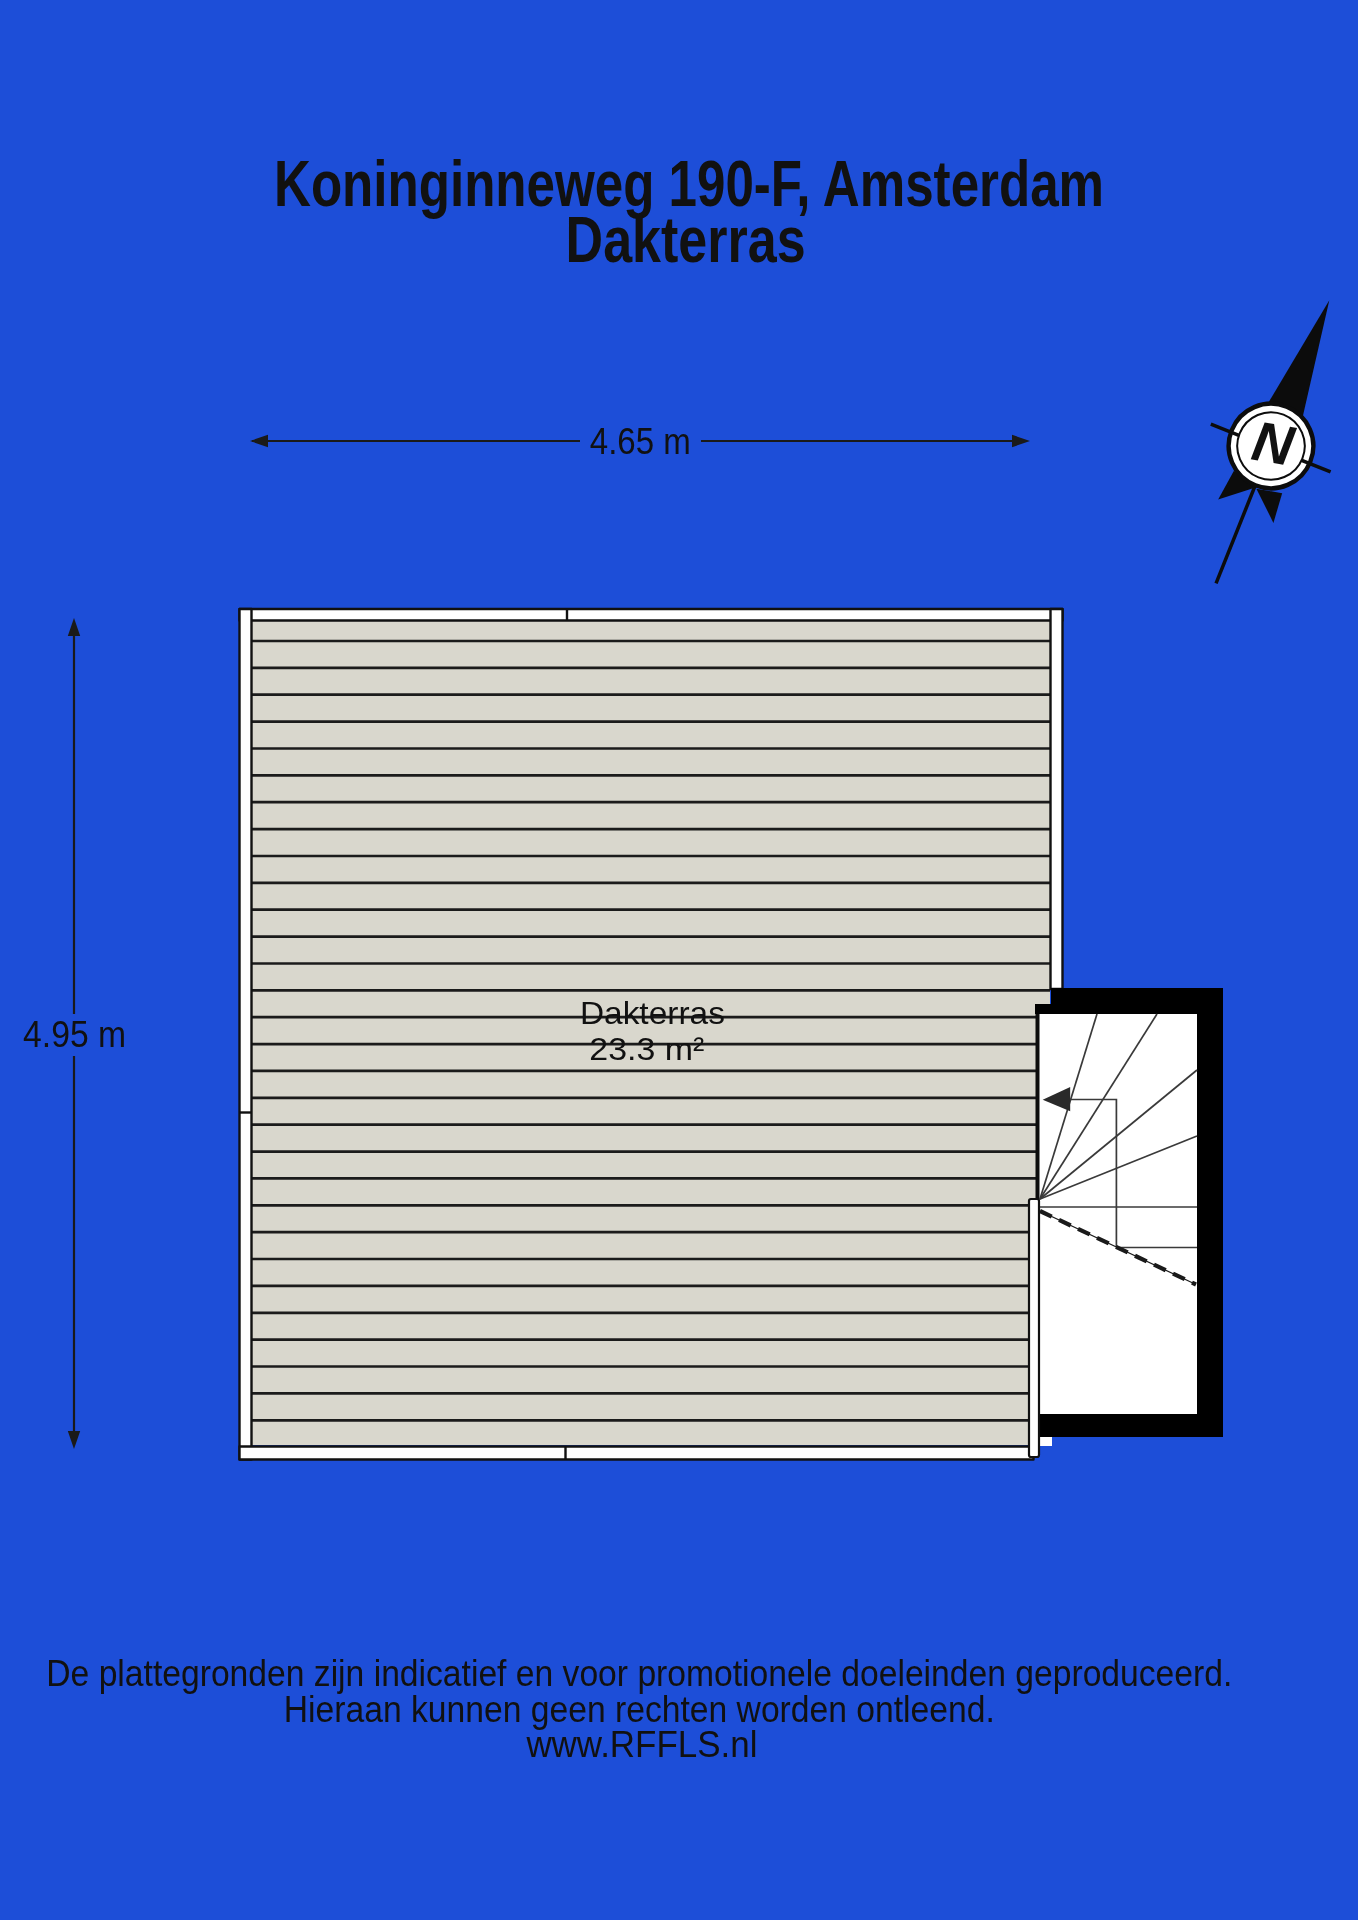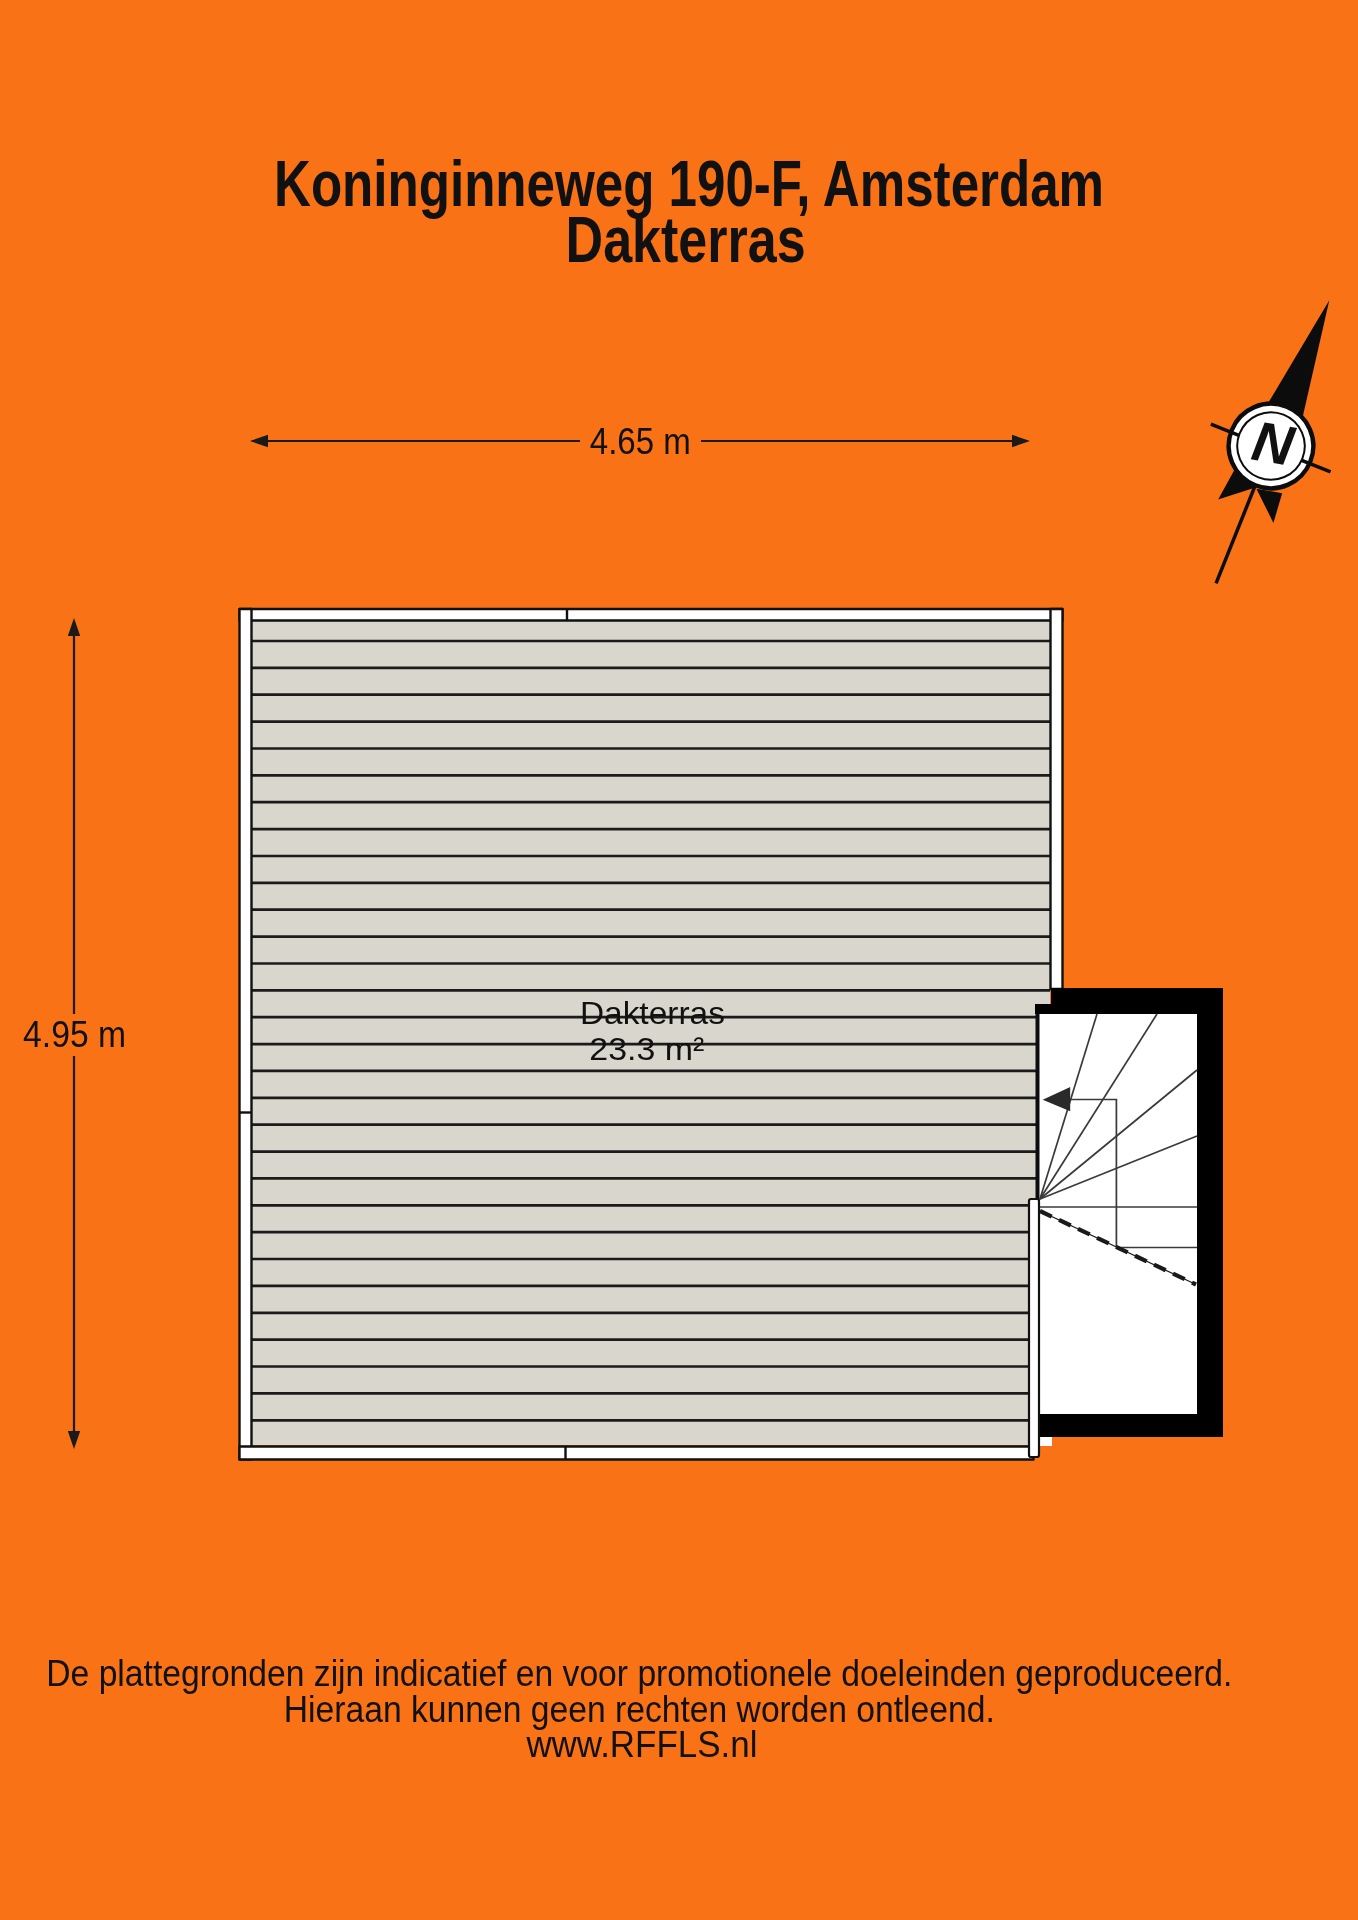--- a/index.html
+++ b/index.html
@@ -1,16 +1,16 @@
 <!DOCTYPE html>
 <html><head>
 <meta charset="utf-8">
 <style>
   html,body{margin:0;padding:0;background:#fff;}
-  #page{position:relative;width:1358px;height:1920px;background:#f97316;overflow:hidden;
+  #page{position:relative;width:1358px;height:1920px;background:#1d4ed8;overflow:hidden;
         font-family:"Liberation Sans", sans-serif;}
   svg{position:absolute;top:0;left:0;}
   text{font-family:"Liberation Sans", sans-serif;fill:#111;}
 </style>
 </head>
 <body>
 
 <div id="page">
 <svg width="1358" height="1920" viewBox="0 0 1358 1920">
 

